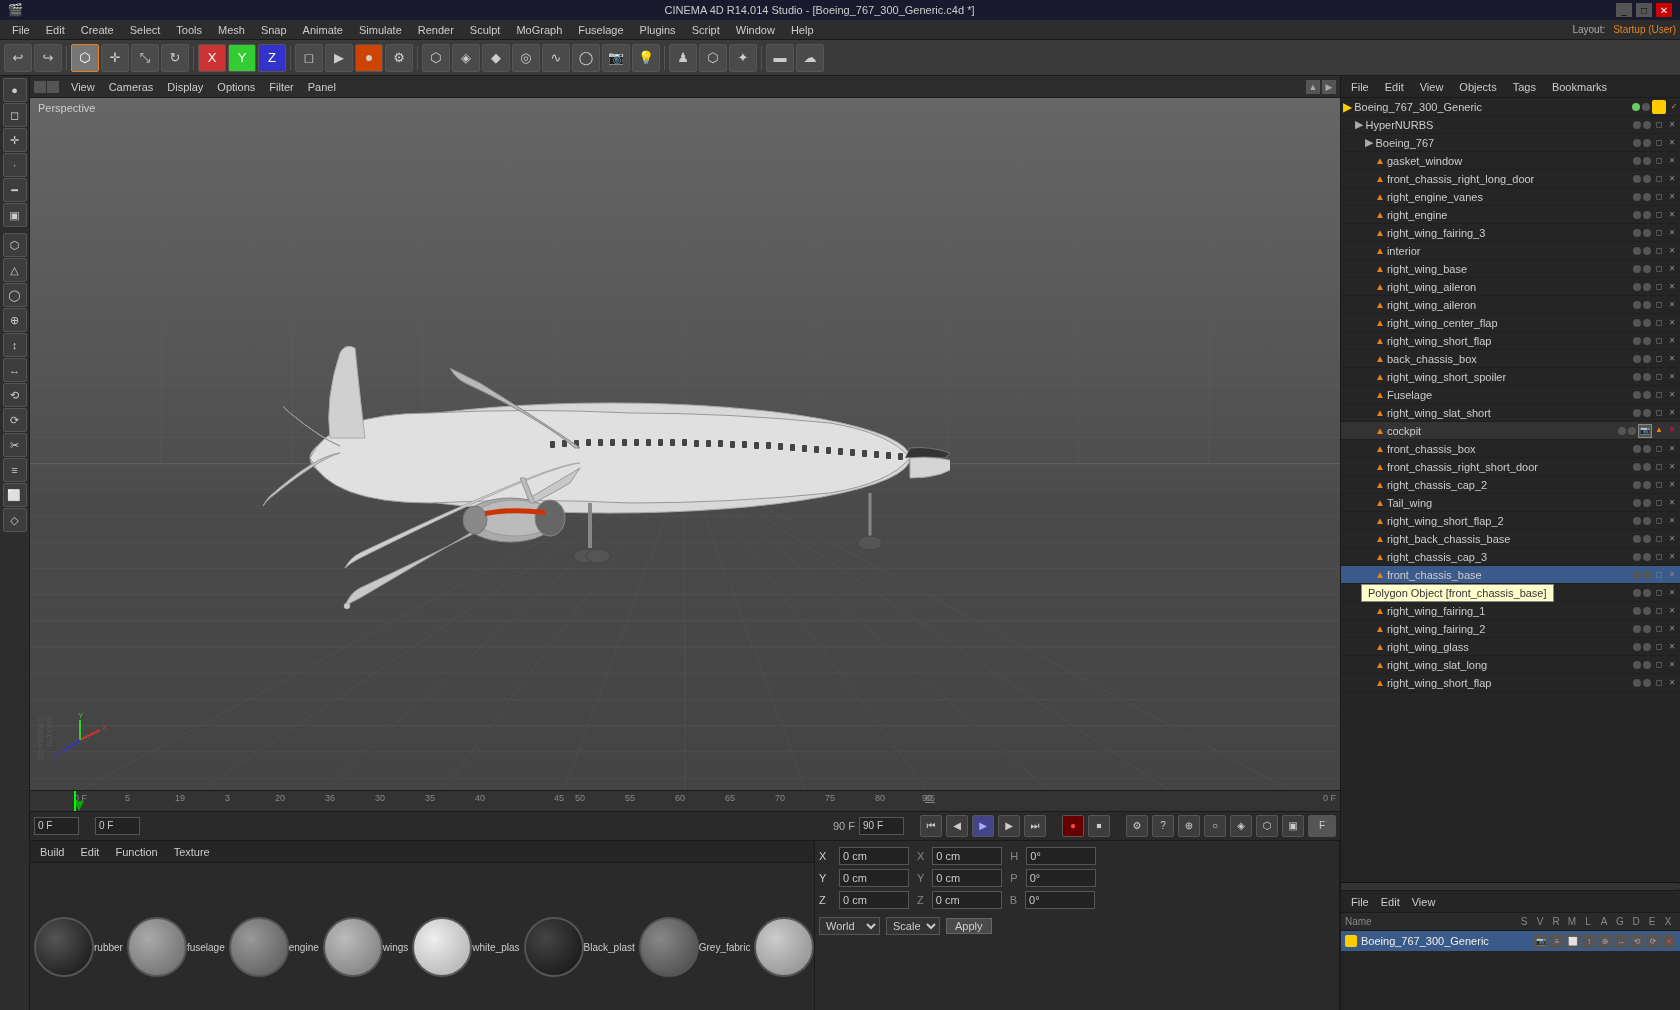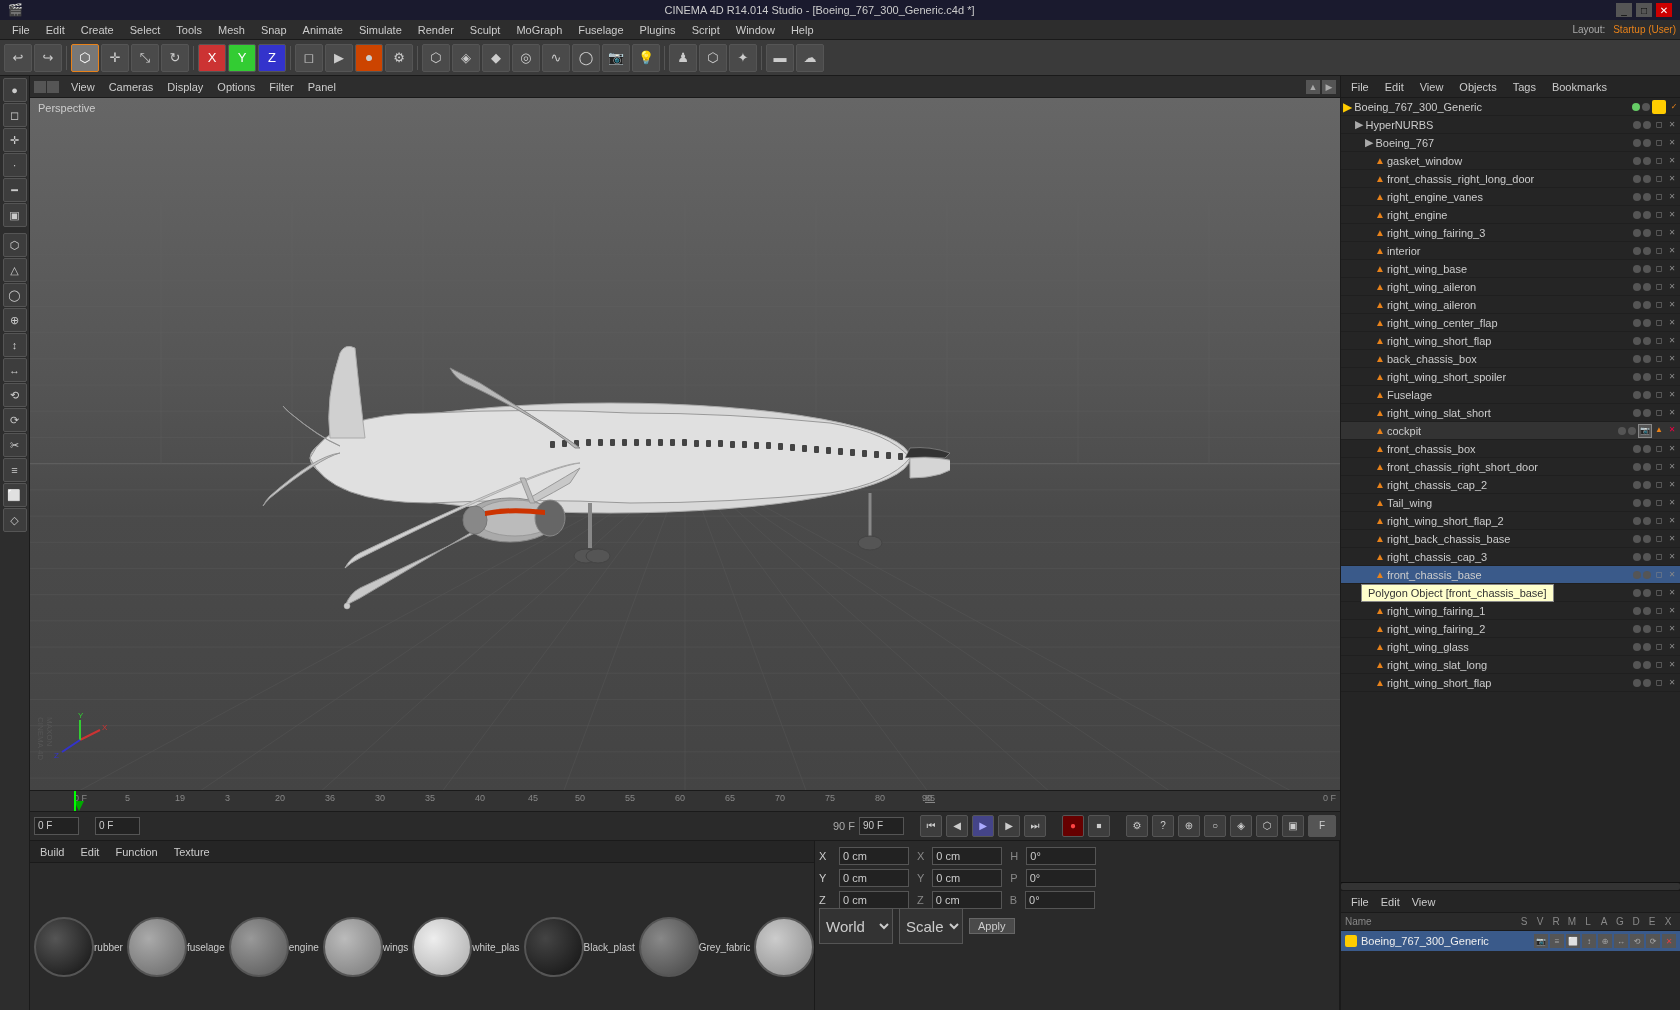--- a/index.html
+++ b/index.html
@@ -86,21 +86,21 @@
     #right-bottom { flex: 1; display: flex; flex-direction: column; }
     #coords-panel { flex: 1; background: #2a2a2a; padding: 4px; }
     .coord-row { display: flex; align-items: center; height: 22px; gap: 4px; }
     .coord-label { width: 16px; font-size: 11px; color: #ccc; }
     .coord-input { width: 70px; height: 18px; background: #222; border: 1px solid #555; color: #ccc; font-size: 11px; padding: 0 3px; }
     .coord-sep { font-size: 11px; color: #888; margin: 0 4px; }
 
     
     #obj-manager-bottom { height: 140px; background: #252525; border-top: 1px solid #1a1a1a; display: flex; flex-direction: column; }
     #obj-manager-bottom-toolbar { height: 22px; background: #252525; display: flex; align-items: center; padding: 0 4px; border-bottom: 1px solid #1a1a1a; }
-    .attr-select { height: 36px; background: #333; border: 1px solid #555; color: #ccc; font-size: 15px; padding: 0 2px; cursor: pointer; }
+    .attr-select { height: 18px; background: #333; border: 1px solid #555; color: #ccc; font-size: 11px; padding: 0 2px; cursor: pointer; }
     .attr-btn { padding: 1px 8px; background: #4a4a4a; border: 1px solid #666; color: #ccc; font-size: 11px; cursor: pointer; }
 
     
     ::-webkit-scrollbar { width: 8px; height: 8px; }
     ::-webkit-scrollbar-track { background: #1a1a1a; }
     ::-webkit-scrollbar-thumb { background: #555; border-radius: 2px; }
 
     
     .ruler-tick { position: absolute; font-size: 9px; color: #888; top: 2px; }
 
@@ -393,21 +393,21 @@
         <div style="display:flex; align-items:flex-end; height:100%; padding-left:44px; gap:0;">
           <span class="ruler-tick" style="left:44px;">0 F</span>
           <span class="ruler-tick" style="left:95px;">5</span>
           <span class="ruler-tick" style="left:145px;">19</span>
           <span class="ruler-tick" style="left:195px;">3</span>
           <span class="ruler-tick" style="left:245px;">20</span>
           <span class="ruler-tick" style="left:295px;">36</span>
           <span class="ruler-tick" style="left:345px;">30</span>
           <span class="ruler-tick" style="left:395px;">35</span>
           <span class="ruler-tick" style="left:445px;">40</span>
-          <span class="ruler-tick" style="left:498px;">45</span>
+          <span class="ruler-tick" style="left:524px;">45</span>
           <span class="ruler-tick" style="left:545px;">50</span>
           <span class="ruler-tick" style="left:595px;">55</span>
           <span class="ruler-tick" style="left:645px;">60</span>
           <span class="ruler-tick" style="left:695px;">65</span>
           <span class="ruler-tick" style="left:745px;">70</span>
           <span class="ruler-tick" style="left:795px;">75</span>
           <span class="ruler-tick" style="left:845px;">80</span>
           <span class="ruler-tick" style="left:895px;text-decoration:underline;">85</span>
           <span class="ruler-tick" style="left:892px;">90</span>
           <span class="ruler-tick" style="right:4px;">0 F</span>

